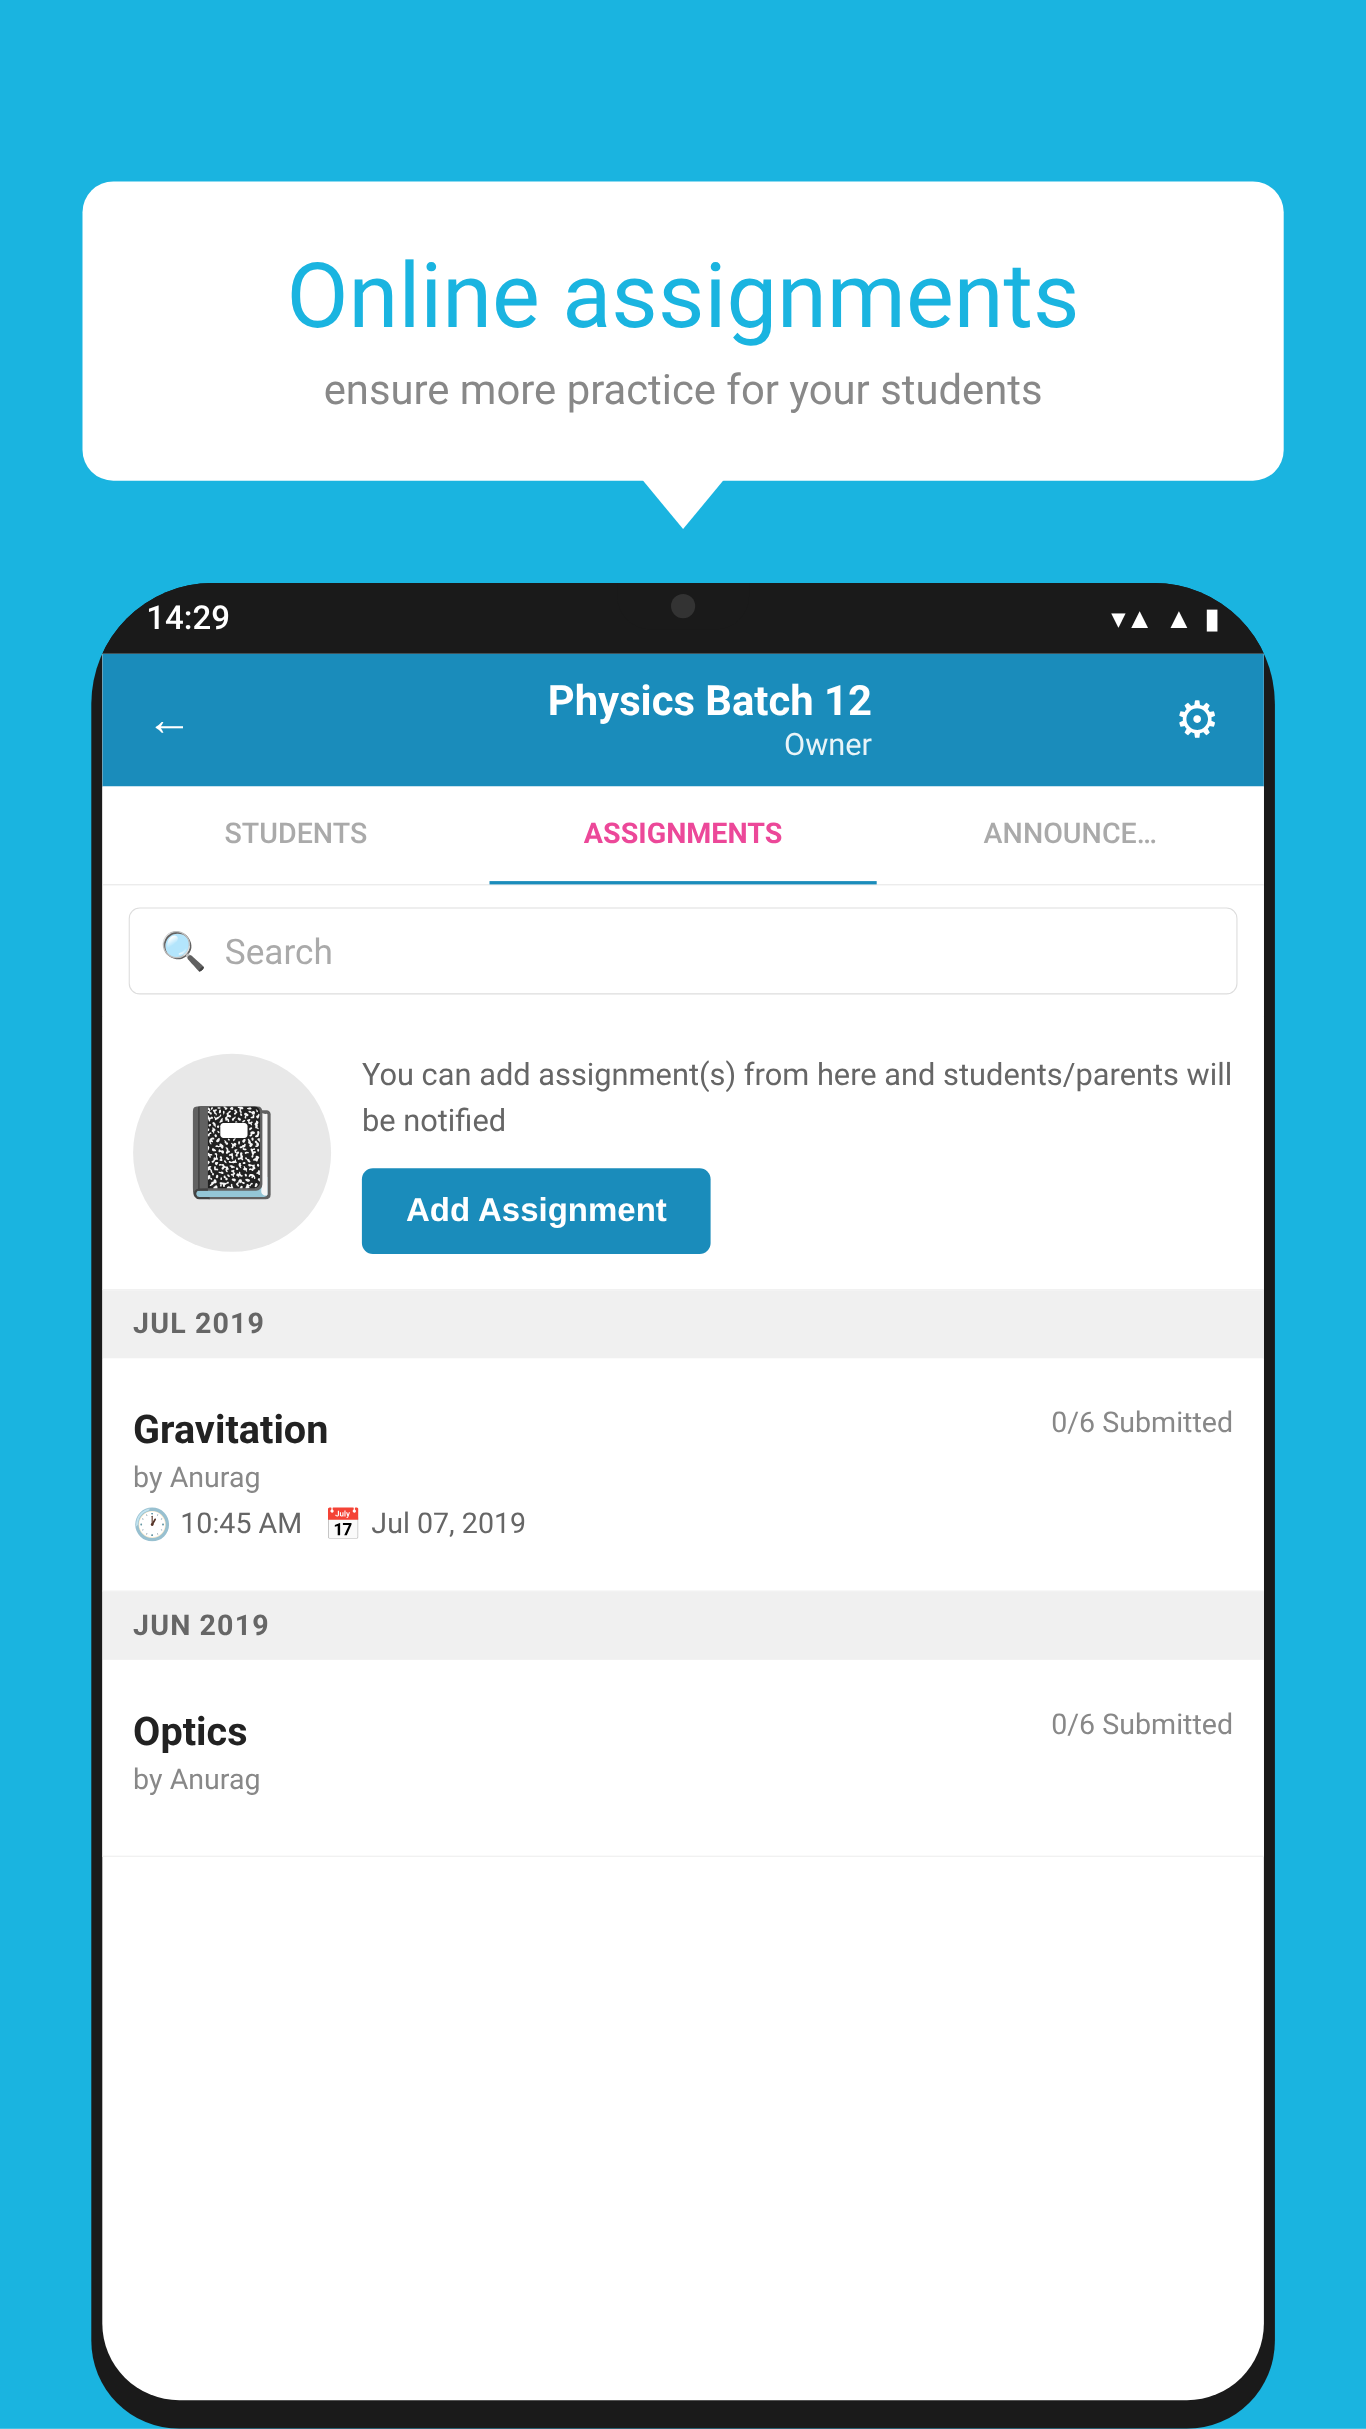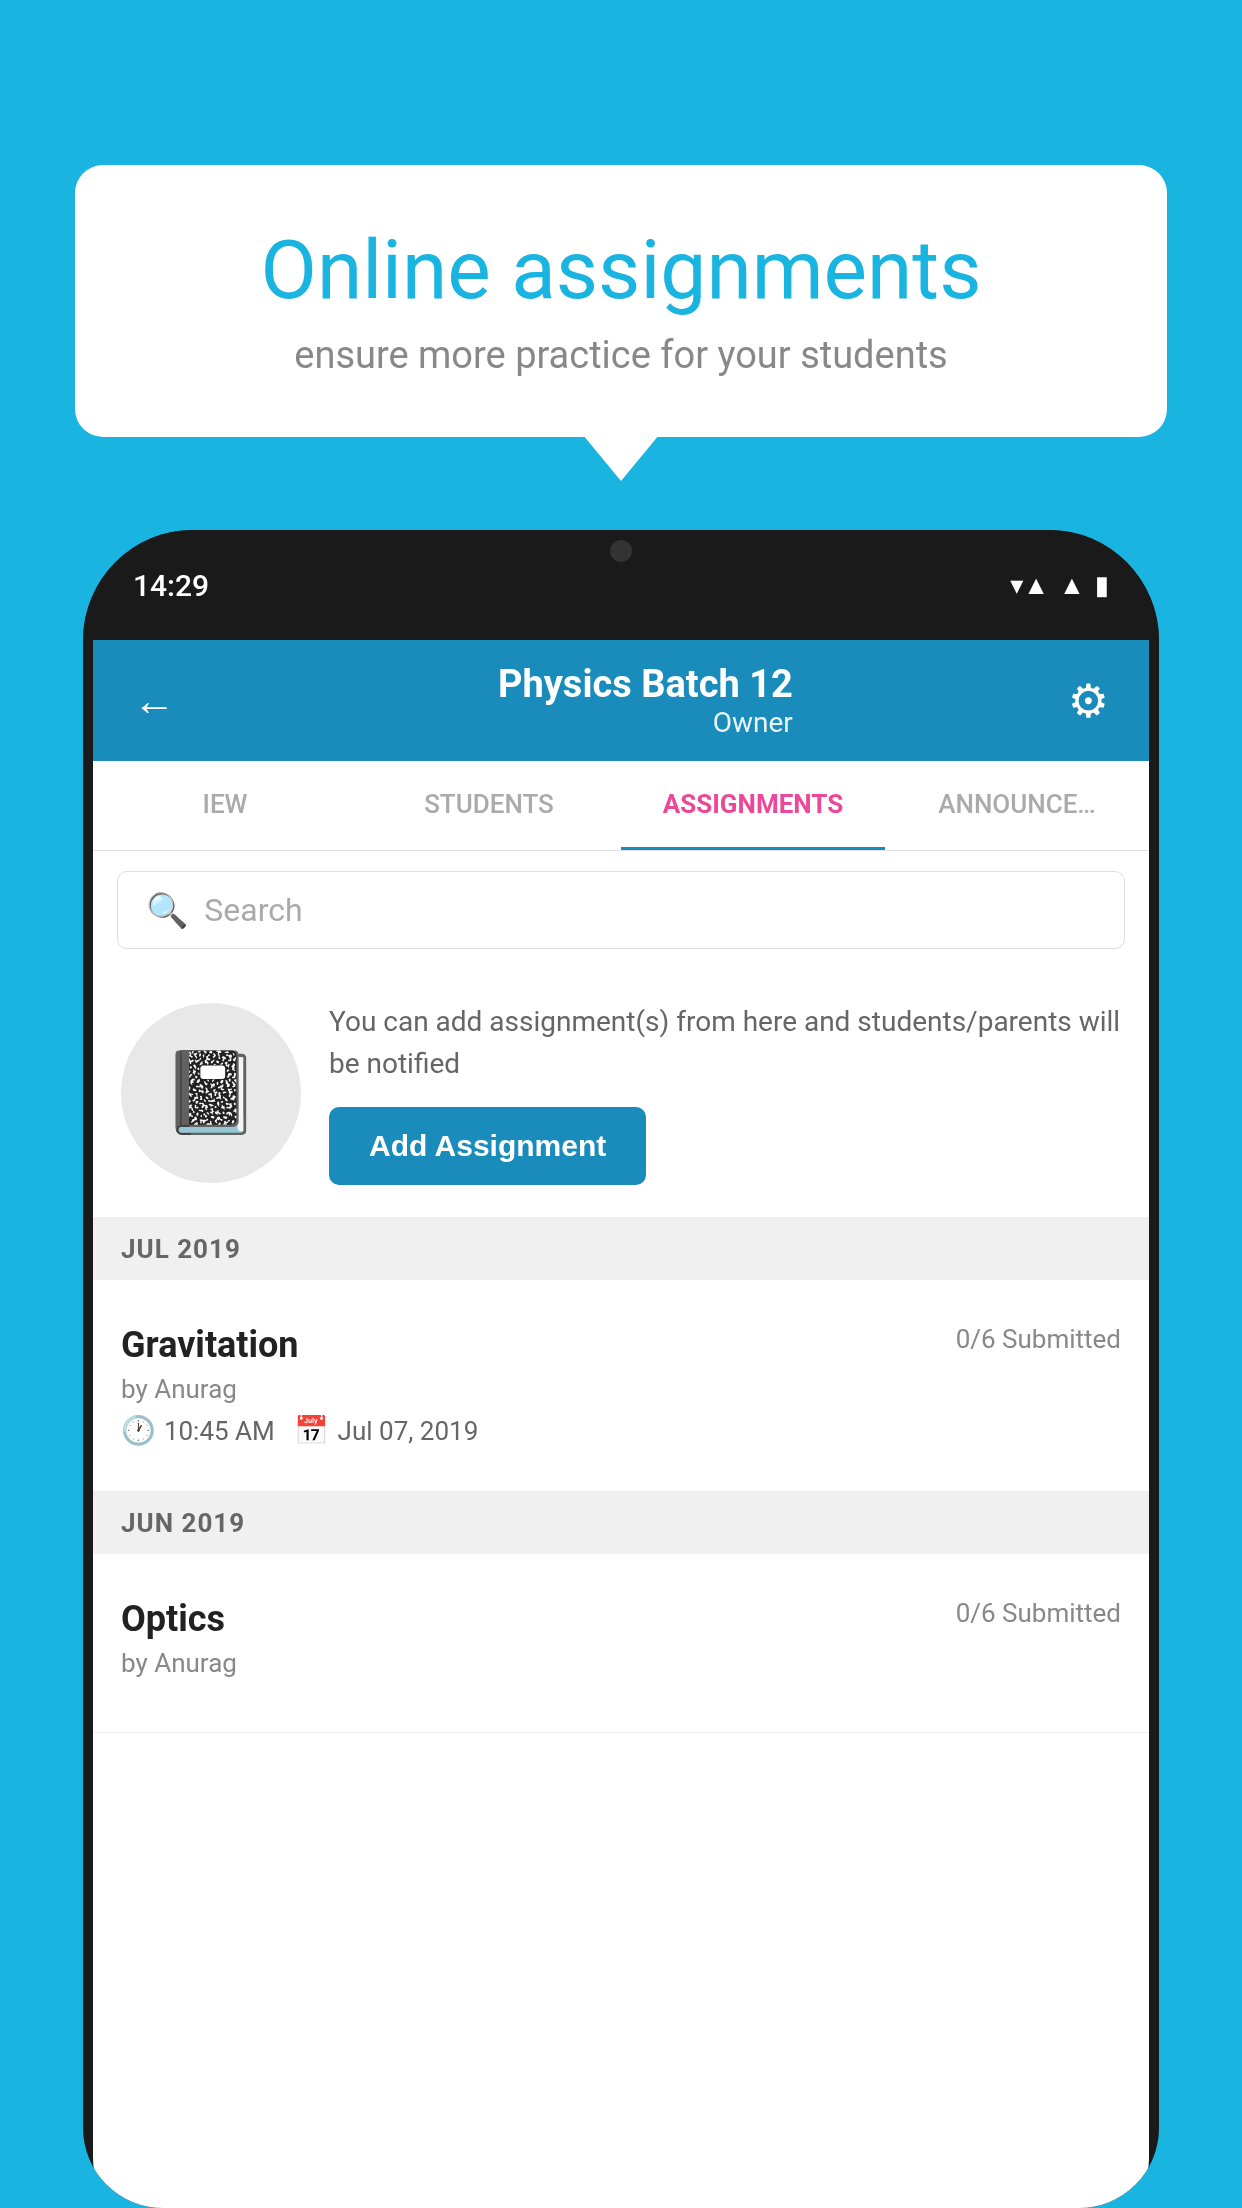--- a/index.html
+++ b/index.html
@@ -65,21 +65,21 @@
       bottom: 0;
       background: #1a1a1a;
       border-radius: 110px 110px 80px 80px;
       padding: 0;
       overflow: hidden;
     }
 
     
     .phone-top-bar {
       background: #1a1a1a;
-      height: 110px;
+      height: 64px;
       position: relative;
       display: flex;
       align-items: center;
       justify-content: space-between;
       padding: 0 50px;
       border-radius: 110px 110px 0 0;
     }
 
     .phone-time {
       color: white;
@@ -362,21 +362,20 @@
     <div class="app-header">
       <span class="back-arrow">←</span>
       <div class="header-title-block">
         <div class="header-title">Physics Batch 12</div>
         <div class="header-subtitle">Owner</div>
       </div>
       <span class="settings-icon">⚙</span>
     </div>
 
     <div class="tabs-bar">
-      <div class="tab-item">IEW</div>
       <div class="tab-item">STUDENTS</div>
       <div class="tab-item active">ASSIGNMENTS</div>
       <div class="tab-item">ANNOUNCE…</div>
     </div>
 
     <div class="search-container">
       <div class="search-bar">
         <span class="search-icon-svg">🔍</span>
         <span class="search-placeholder">Search</span>
       </div>

